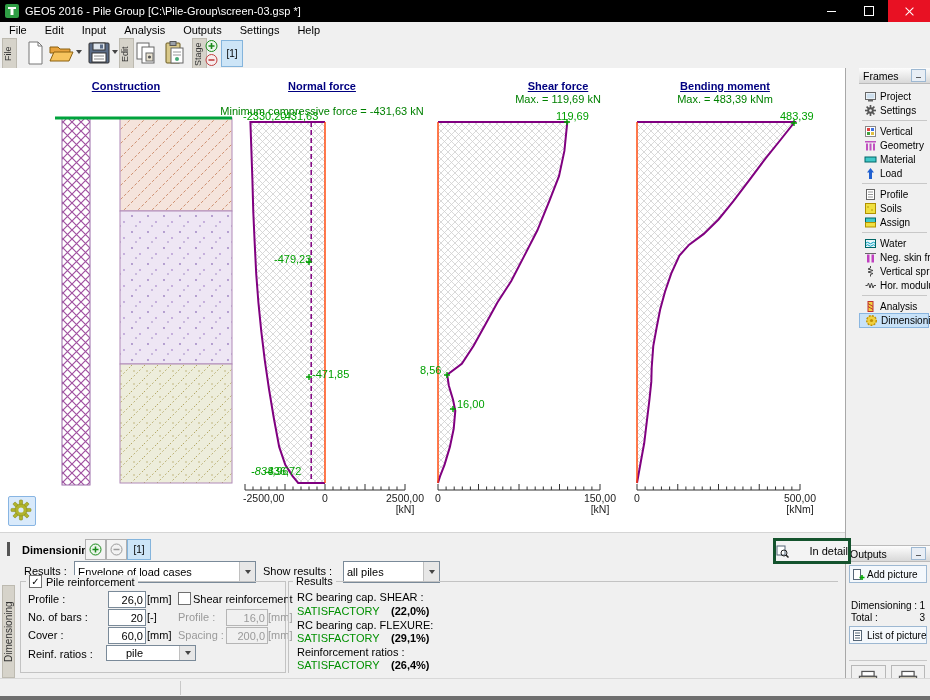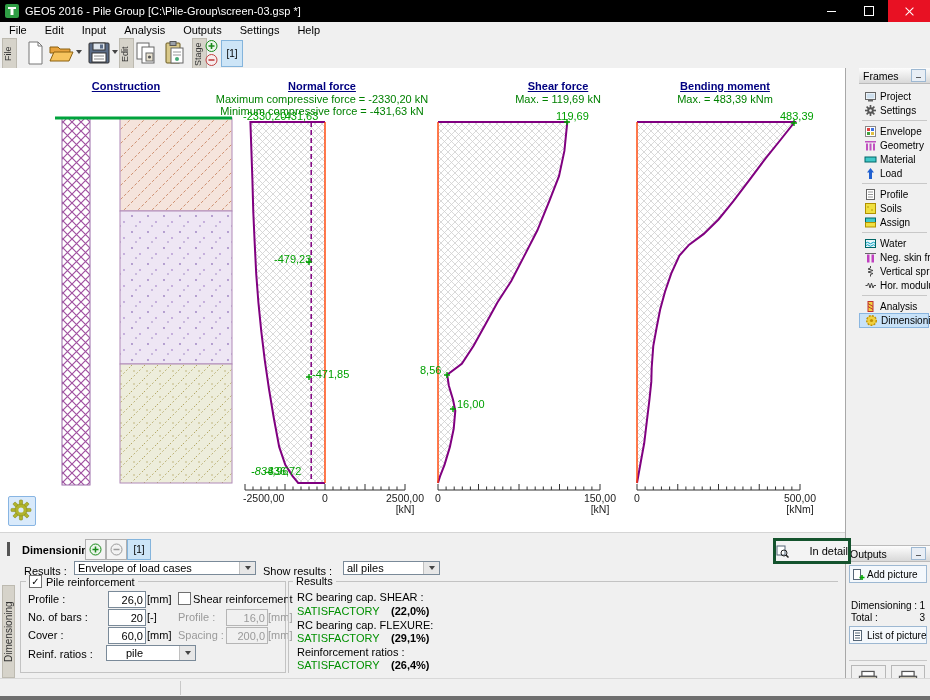--- a/index.html
+++ b/index.html
@@ -61,21 +61,21 @@
   .grip{position:absolute;right:2px;bottom:2px;}
   
   .splitter{position:absolute;left:0;top:532px;width:845px;height:5px;background:#f0f0f0;border-top:1px solid #d5d5d5;}
   .bottompanel{position:absolute;left:0;top:537px;width:845px;height:141px;background:#f0f0f0;}
   .bp-grip{position:absolute;left:7px;top:5px;width:3px;height:14px;background:#555;}
   .bp-title{position:absolute;left:22px;top:7px;font-weight:bold;}
   .sqbtn{position:absolute;top:2px;width:19px;height:19px;background:#f3f3f3;border:1px solid #b0b0b0;display:flex;align-items:center;justify-content:center;}
   .sqbtn.sel{background:#cde5f7;border-color:#84b4dc;font-size:10px;}
   .detailbtn{position:absolute;left:773px;top:1px;width:72px;height:20px;background:#f3f3f3;border:3px solid #14532d;display:flex;align-items:center;justify-content:space-between;gap:3px;}
   .lbl{position:absolute;white-space:nowrap;text-align:center;}
-  .combo{position:absolute;height:14px;background:#fff;border:1px solid #7a8a99;display:flex;align-items:center;box-sizing:border-box;}
+  .combo{position:absolute;height:22px;background:#fff;border:1px solid #7a8a99;display:flex;align-items:center;box-sizing:border-box;}
   .combo .ctext{flex:1;padding:0 3px;white-space:nowrap;overflow:hidden;}
   .combo .carr{width:15px;height:100%;background:#e7e7e7;border-left:1px solid #c0c0c0;display:flex;align-items:center;justify-content:center;}
   .carr i{width:0;height:0;border-left:3px solid transparent;border-right:3px solid transparent;border-top:4px solid #444;}
   .grpbox{position:absolute;border:1px solid #c3c3c3;box-sizing:border-box;}
   .grpbox.open{border-right:none;border-bottom:none;}
   .legend{position:absolute;top:-7px;left:5px;background:#f0f0f0;padding:0 3px;display:flex;align-items:center;gap:4px;}
   .cbx{width:11px;height:11px;background:#fff;border:1px solid #707070;display:inline-flex;align-items:center;justify-content:center;font-size:10px;font-weight:bold;flex:none;}
   .fld{position:absolute;height:15px;width:32px;border:1px solid #7a8a99;background:#fff;text-align:right;font-size:11px;font-family:inherit;padding:0 2px;box-sizing:content-box;}
   .fld.dis{background:#f0f0f0;color:#9a9a9a;border-color:#b5b5b5;}
   .dim{color:#9a9a9a;}
@@ -290,21 +290,20 @@
             <line x1="783.7" y1="422" x2="783.7" y2="418.5" stroke="#333"></line>
             <line x1="791.85" y1="422" x2="791.85" y2="418.5" stroke="#333"></line>
             <line x1="800" y1="422" x2="800" y2="416" stroke="#333"></line>
             <path d="M791 55 h6 M794 52 v6" stroke="#00a000" stroke-width="1.4" fill="none"></path>
           </g>
         </g>
     </svg>
     <div id="chart-labels">
       <div class="ctitle" style="left:66px;top:12px;width:120px;">Construction</div>
       <div class="ctitle" style="left:242px;top:12px;width:160px;">Normal force</div>
-      <div class="csub" style="left:192px;top:25px;width:260px;">Maximum compressive force = -2330,20 kN</div>
       <div class="csub" style="left:192px;top:37px;width:260px;">Minimum compressive force = -431,63 kN</div>
       <div class="ctitle" style="left:498px;top:12px;width:120px;">Shear force</div>
       <div class="csub" style="left:478px;top:25px;width:160px;">Max. = 119,69 kN</div>
       <div class="ctitle" style="left:665px;top:12px;width:120px;">Bending moment</div>
       <div class="csub" style="left:645px;top:25px;width:160px;">Max. = 483,39 kNm</div>
     <div class="clbl green" style="left: 243px; top: 42px;">-2330,20</div>
         <div class="clbl green" style="left: 281px; top: 42px;">-431,63</div>
         <div class="clbl green" style="left: 274px; top: 185px;">-479,23</div>
         <div class="clbl green" style="left: 312px; top: 300px;">-471,85</div>
         <div class="clbl green" style="left: 251px; top: 397px; font-style: italic;">-834,96</div>
@@ -369,21 +368,21 @@
           </div>
           <div class="fsep"></div>
           <div class="fitem">
             <svg viewBox="0 0 13 13">
               <rect x="1.5" y="1.5" width="10" height="10" fill="#fff" stroke="#888"></rect>
               <rect x="3" y="3" width="3" height="3" fill="#e04040"></rect>
               <rect x="7" y="3" width="3" height="3" fill="#4070e0"></rect>
               <rect x="3" y="7" width="3" height="3" fill="#40a040"></rect>
               <rect x="7" y="7" width="3" height="3" fill="#e0c040"></rect>
             </svg>
-            <span>Envelope</span>
+            <span>Vertical</span>
           </div>
           <div class="fitem">
             <svg viewBox="0 0 13 13">
               <rect x="1" y="2" width="11" height="1.5" fill="#c050c0"></rect>
               <rect x="2" y="4.5" width="2" height="7" fill="#c050c0"></rect>
               <rect x="5.5" y="4.5" width="2" height="7" fill="#c050c0"></rect>
               <rect x="9" y="4.5" width="2" height="7" fill="#c050c0"></rect>
             </svg>
             <span>Geometry</span>
           </div>

